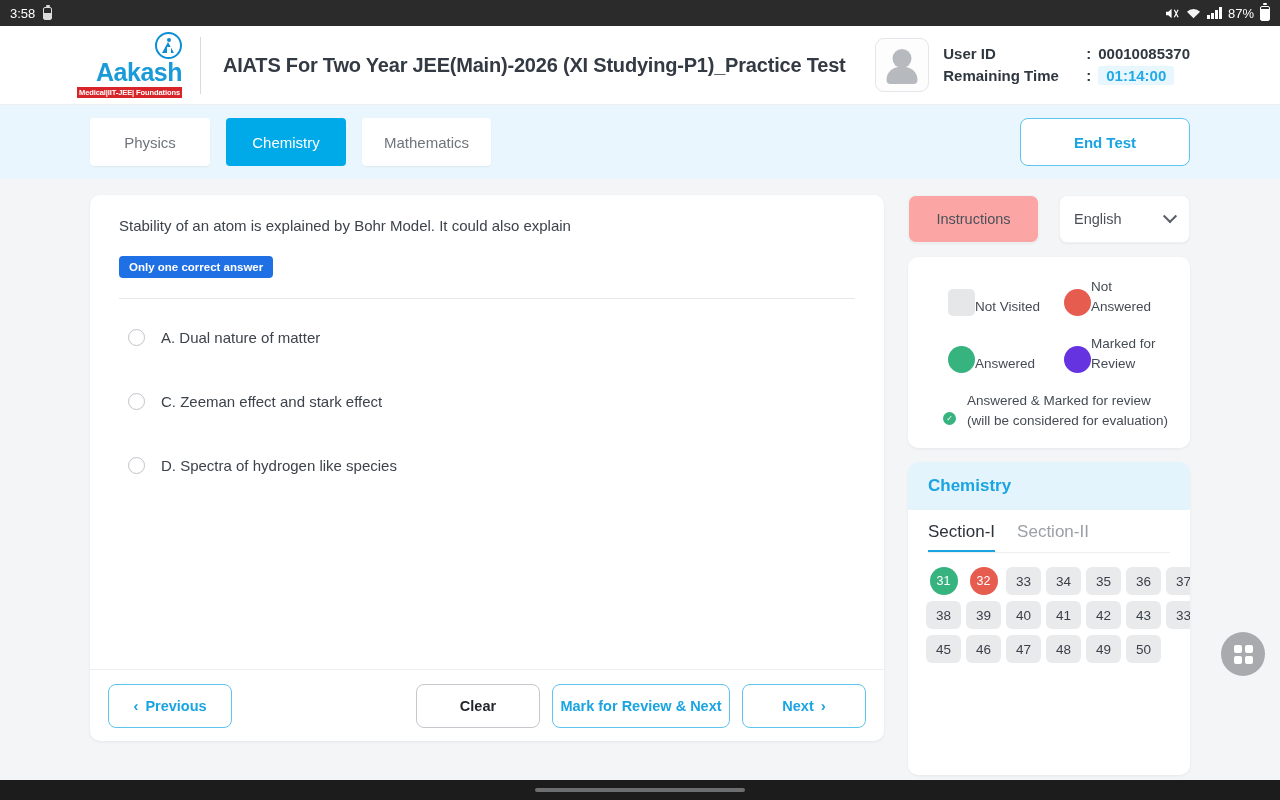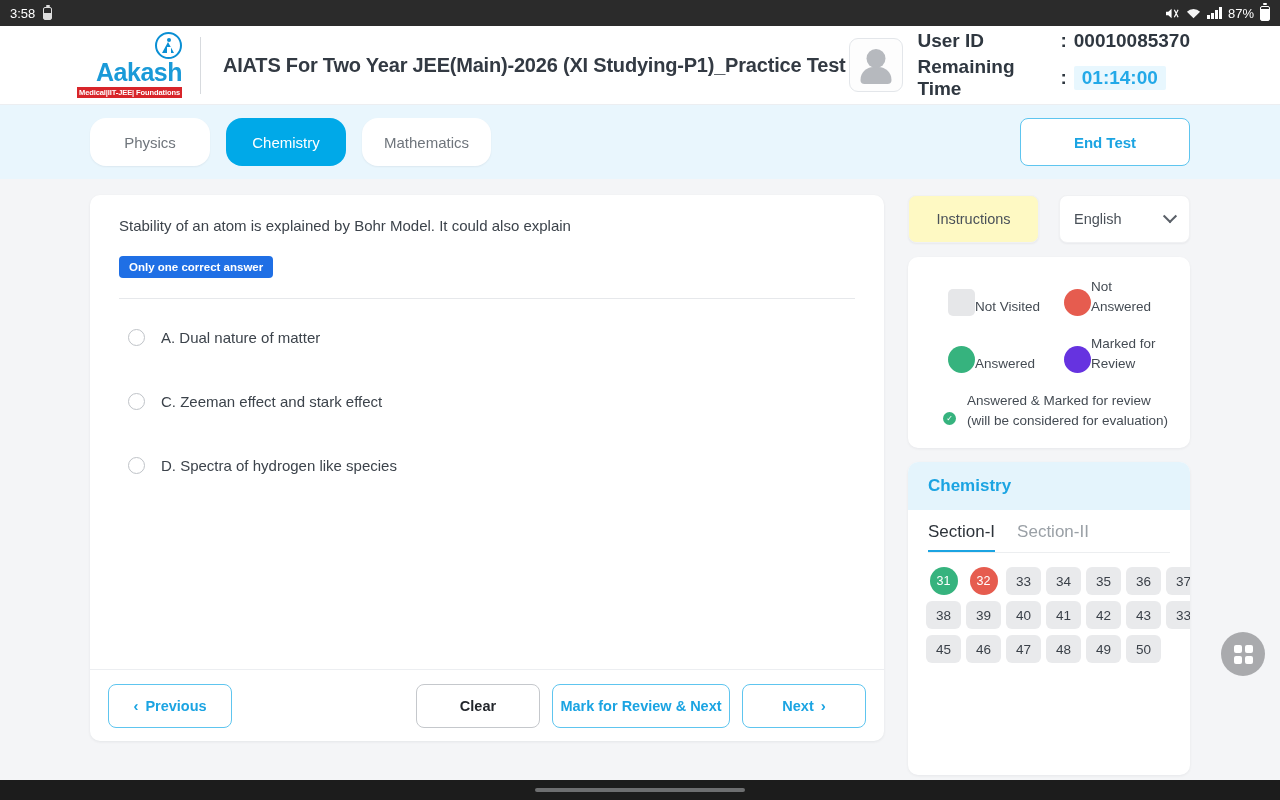--- a/index.html
+++ b/index.html
@@ -62,35 +62,35 @@
   }
   .header-divider { width:1px; height:57px; background:#d7dade; margin: 0 22px 0 18px; }
   .test-title { font-size: 20px; font-weight: 700; color: #333a43; letter-spacing:-0.2px; }
   .header-right { margin-left:auto; display:flex; align-items:center; gap:14px; padding-right: 90px;}
   .avatar {
     width: 54px; height: 54px; border: 1px solid #e3e6ea; border-radius: 9px;
     background: #fdfdfd; display:flex; align-items:flex-end; justify-content:center; overflow:hidden; position:relative;
   }
   .avatar .av-head { position:absolute; top:10px; left:50%; transform:translateX(-50%); width:19px;height:19px;border-radius:50%;background:#b6b9be;}
   .avatar .av-body { position:absolute; bottom:7px; left:50%; transform:translateX(-50%); width:31px;height:17px;border-radius:16px 16px 5px 5px;background:#b6b9be;}
-  .hr-info { display:flex; flex-direction:column; gap:4px; font-size:19px; }
+  .hr-info { display:flex; flex-direction:column; gap:4px; font-size:15px; }
   .hr-row { display:flex; align-items:center; }
   .hr-label { font-weight:700; color:#2f3740; width:143px; }
   .hr-colon { font-weight:700; color:#2f3740; margin-right:7px; }
   .hr-value { font-weight:700; color:#2f3740; }
   .hr-time { font-weight:700; color:#23a9e8; background:#e8f7fe; border-radius:2px; padding:1px 8px; }
 
   
   .tabbar {
     height: 74px; background: #e9f6fd;
     display:flex; align-items:center; padding: 0 90px;
   }
   .subject-tabs { display:flex; gap: 16px; }
   .subject-tab {
-    min-width: 120px; height: 48px; border-radius: 16px; background:#ffffff;
+    min-width: 120px; height: 48px; border-radius: 4px; background:#ffffff;
     display:flex; align-items:center; justify-content:center;
     font-size: 15px; color:#6f757c; padding: 0 22px; cursor:pointer;
     box-shadow: 0 1px 2px rgba(16,24,40,.06);
   }
   .subject-tab.active { background:#00a9e8; color:#ffffff; font-weight:400; box-shadow:none; }
   .end-test {
     margin-left:auto; width: 170px; height: 48px; border-radius: 8px;
     background:#ffffff; border:1.4px solid #5ec5ef; color:#1ba4e2; font-weight:700; font-size:15px;
     display:flex; align-items:center; justify-content:center; cursor:pointer;
   }
@@ -128,21 +128,21 @@
   .btn-prev { width:124px; }
   .btn-clear { width:124px; margin-left:auto; }
   .btn-mark { width:178px; }
   .btn-next { width:124px; }
   .chev { font-size: 15px; line-height:1; }
 
   
   .right-col { width: 282px; display:flex; flex-direction:column; gap: 14px; }
   .top-buttons { display:flex; gap: 20px; }
   .instructions-btn {
-    width: 131px; height: 48px; background:#fef9c3; border-radius:8px; border:1px solid #f0f1f3;
+    width: 131px; height: 48px; background:#fca5a5; border-radius:8px; border:1px solid #f0f1f3;
     display:flex; align-items:center; justify-content:center; font-size:14.5px; color:#4a5159; cursor:pointer;
     box-shadow: 0 1px 2px rgba(16,24,40,.05);
   }
   .lang-select {
     width: 131px; height: 48px; background:#fff; border-radius:8px; border:1px solid #f0f1f3;
     display:flex; align-items:center; padding: 0 14px; font-size:14.5px; color:#4a5159; cursor:pointer;
     box-shadow: 0 1px 2px rgba(16,24,40,.05);
   }
   .caret { margin-left:auto; width:10px; height:10px; border-right:2px solid #5a6068; border-bottom:2px solid #5a6068; transform: rotate(45deg) translate(-2px,-2px); }
 

